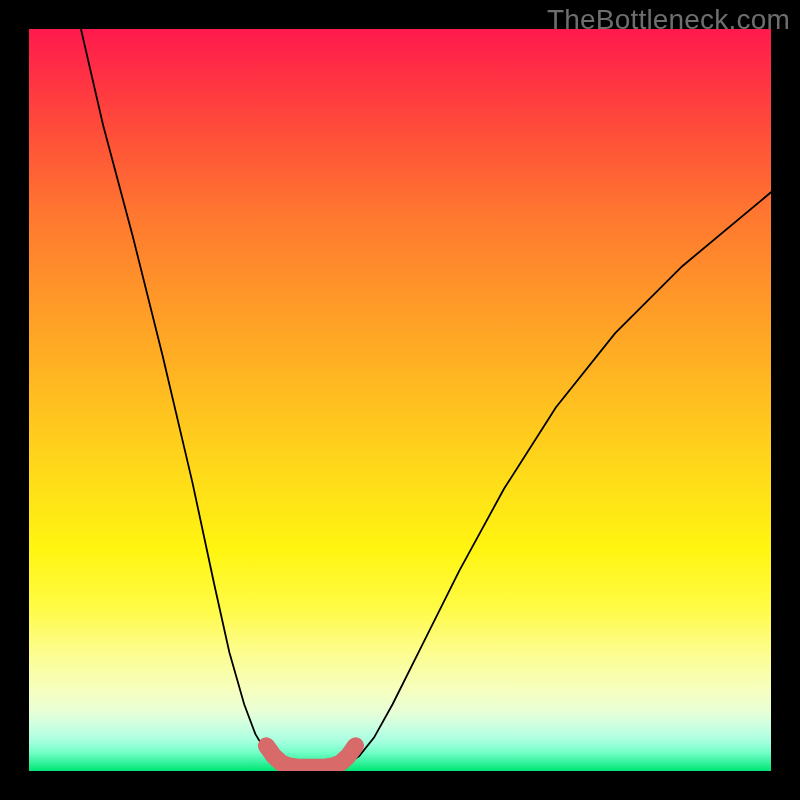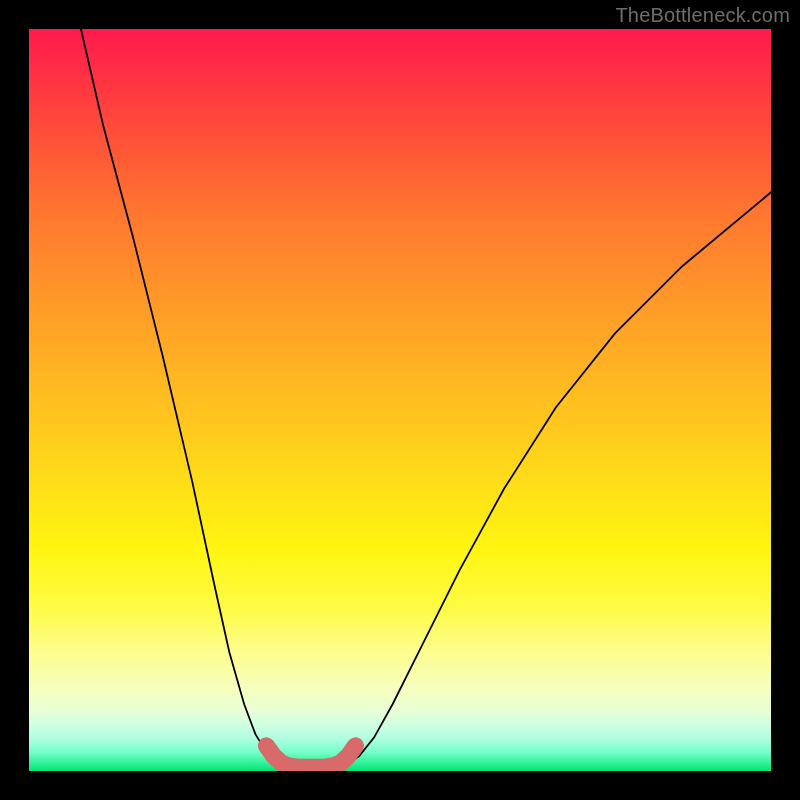--- a/index.html
+++ b/index.html
@@ -42,21 +42,21 @@
     left: 0;
     top: 0;
     width: 742px;
     height: 742px;
   }
   .watermark {
     position: absolute;
     top: 4px;
     right: 10px;
     color: #6e6e6e;
-    font-size: 20px;
+    font-size: 28px;
     font-weight: 500;
     letter-spacing: 0.2px;
   }
 </style>
 </head>
 <body>
 
 <div class="frame">
   <svg class="chart-svg" viewBox="0 0 742 742" preserveAspectRatio="none">
 

